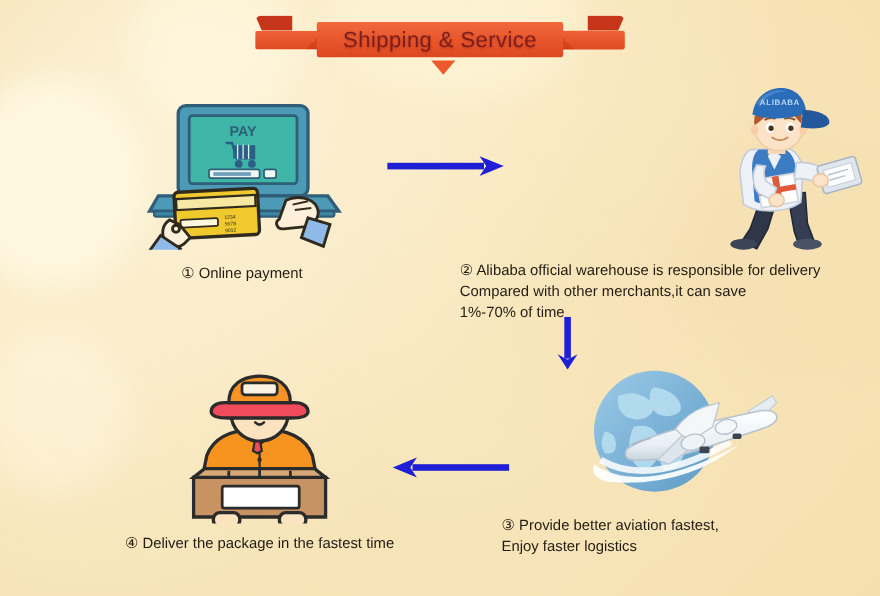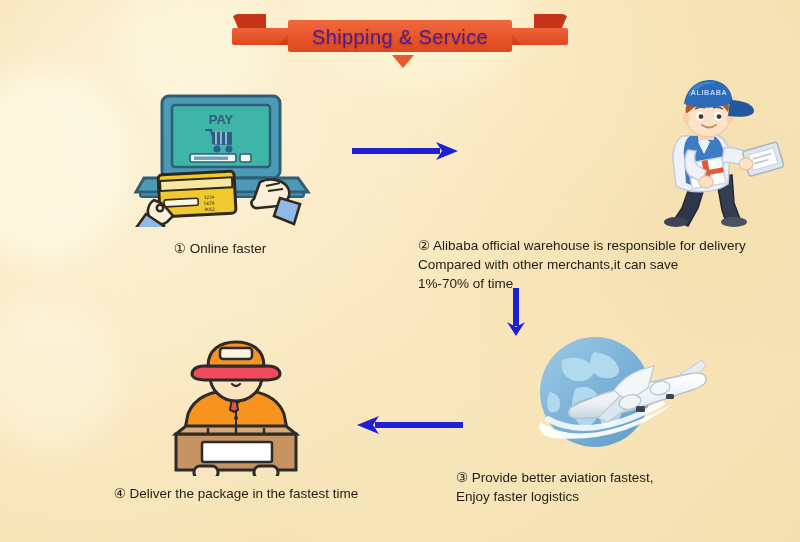--- a/index.html
+++ b/index.html
@@ -42,21 +42,21 @@
   .ribbon-side.r { right:0; border-radius:0 2px 2px 0; }
   .ribbon-notch {
     position:absolute; top:14px; width:16px; height:17px;
     background:linear-gradient(180deg,#e9562c,#cf3c17);
   }
   .ribbon-notch.l { left:46px; clip-path:polygon(100% 0,100% 100%,0 100%); }
   .ribbon-notch.r { right:46px; clip-path:polygon(0 0,100% 100%,0 100%); }
   #banner-text {
     position:absolute; left:0; top:0; width:336px; height:42px;
     display:flex; align-items:center; justify-content:center;
-    color:#4c1d95; font-size:20px; letter-spacing:.4px;
+    color:#7f1d1d; font-size:20px; letter-spacing:.4px;
     text-shadow:0 1px 2px rgba(120,30,10,.45);
     padding-top:4px;
   }
   #banner-caret {
     position:absolute; left:392px; top:55px;
     width:0; height:0;
     border-left:11px solid transparent; border-right:11px solid transparent;
     border-top:13px solid #ec5a2c;
   }
 
@@ -154,21 +154,21 @@
       <path d="M26 132 l18 12 l-10 14 l-18 -12 z" fill="#8fb9e6" stroke="#2f2a1d" stroke-width="2.6"></path>
 
       <g stroke="#2f2a1d" stroke-width="2.6" fill="#fdefd9">
         <path d="M140 100 c10 -5 24 -2 28 6 c4 8 -2 16 -10 18 l-20 2 c-6 1 -9 -6 -4 -9 z"></path>
         <path d="M146 104 l14 -3" stroke-width="1.8" fill="none"></path>
         <path d="M148 109 l15 -2" stroke-width="1.8" fill="none"></path>
       </g>
       <path d="M160 116 l20 6 l-6 20 l-20 -8 z" fill="#8fb9e6" stroke="#2f2a1d" stroke-width="2.6"></path>
     </svg>
   </div>
-  <div class="caption">① Online faster</div>
+  <div class="caption">① Online payment</div>
 </div>
 
 <div class="step" id="step2">
   <div class="art">
     <svg width="150" height="152" viewBox="0 0 150 152">
 
       <path d="M56 96 l-12 34 l-8 12 l14 6 l10 -18 l8 -26 z" fill="#2e3648" stroke="#222a38" stroke-width="1.5"></path>
       <ellipse cx="38" cy="144" rx="12" ry="5" fill="#3c4557"></ellipse>
 
       <path d="M78 98 l6 34 l4 12 l14 -3 l-6 -16 l-2 -28 z" fill="#343d51" stroke="#222a38" stroke-width="1.5"></path>

